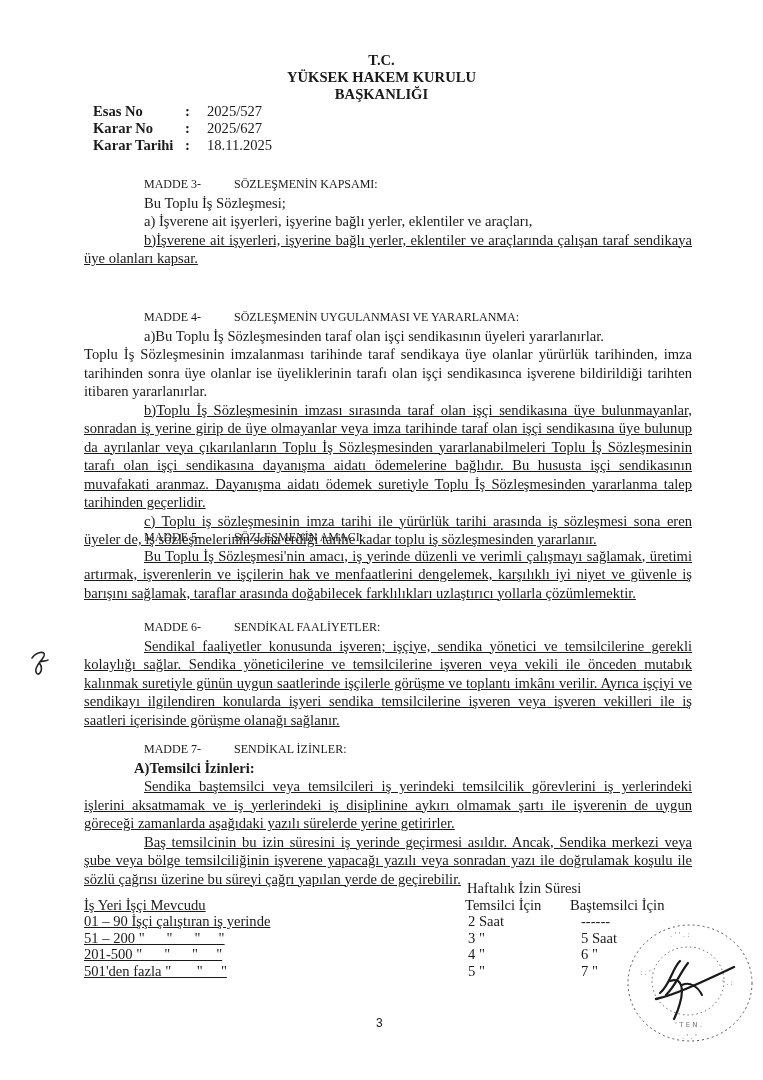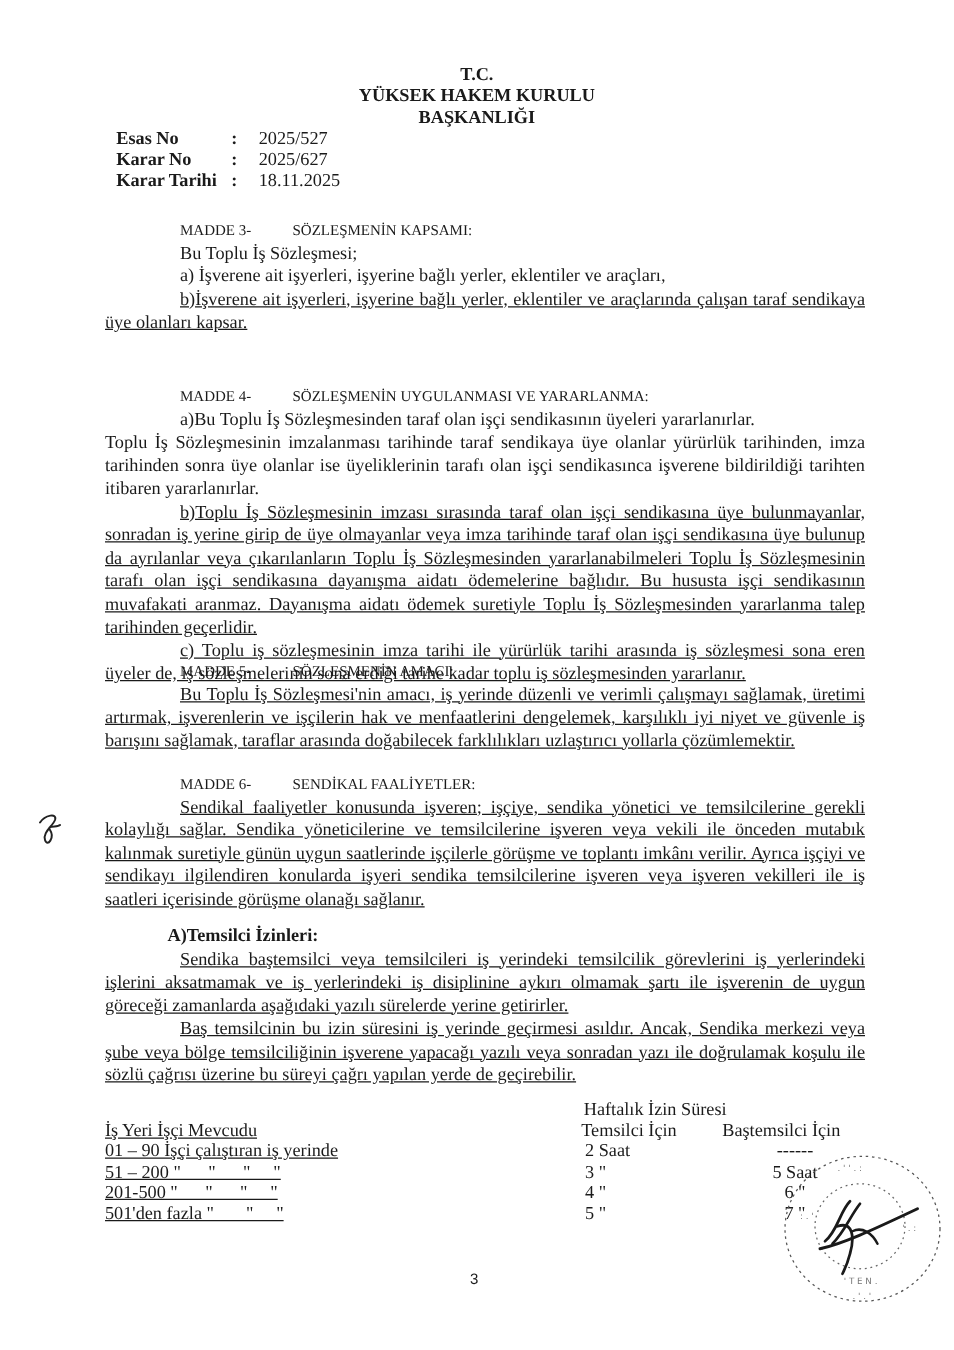--- a/index.html
+++ b/index.html
@@ -18,21 +18,21 @@
   .madde-title { font-weight: normal; padding-left: 60px; font-size: 12px; }
   .madde-title .num { display: inline-block; width: 90px; }
   .p-indent { text-indent: 60px; text-decoration: underline; }
   .p-indent-sm { padding-left: 60px; }
   .p { margin: 0; }
   .subtitle { font-weight: bold; padding-left: 50px; }
   .table { position: absolute; left: 84px; top: 880px; width: 640px; font-size: 14.6px; line-height: 16.5px; }
   .trow { display: flex; }
   .tcol1 { width: 381px; text-decoration: underline; }
   .tcol2 { width: 105px; }
-  .tcol3 { width: 110px; text-align: center; }
+  .tcol3 { width: 110px; }
   .thead-top { padding-left: 383px; }
   .page-num { position: absolute; left: 376px; top: 1014px; font-size: 12px; font-family: "Liberation Sans", sans-serif; }
   .margin-initial { position: absolute; left: 28px; top: 646px; }
   .stamp { position: absolute; left: 610px; top: 915px; }
 </style>
 </head>
 <body>
 
 <div class="page">
 
@@ -87,20 +87,23 @@
   </div>
 
   <div class="section" style="top:618px;">
     <div class="madde-title">
       <span class="num">MADDE 6-</span><span>SENDİKAL FAALİYETLER:</span>
     </div>
     <p class="p p-indent">Sendikal faaliyetler konusunda işveren; işçiye, sendika yönetici ve temsilcilerine gerekli kolaylığı sağlar. Sendika yöneticilerine ve temsilcilerine işveren veya vekili ile önceden mutabık kalınmak suretiyle günün uygun saatlerinde işçilerle görüşme ve toplantı imkânı verilir. Ayrıca işçiyi ve sendikayı ilgilendiren konularda işyeri sendika temsilcilerine işveren veya işveren vekilleri ile iş saatleri içerisinde görüşme olanağı sağlanır.</p>
   </div>
 
   <div class="section" style="top:740px;">
+    <div class="madde-title">
+      <span class="num">MADDE 7-</span><span>SENDİKAL İZİNLER:</span>
+    </div>
     <div class="subtitle">A)Temsilci İzinleri:</div>
     <p class="p p-indent">Sendika baştemsilci veya temsilcileri iş yerindeki temsilcilik görevlerini iş yerlerindeki işlerini aksatmamak ve iş yerlerindeki iş disiplinine aykırı olmamak şartı ile işverenin de uygun göreceği zamanlarda aşağıdaki yazılı sürelerde yerine getirirler.</p>
     <p class="p p-indent">Baş temsilcinin bu izin süresini iş yerinde geçirmesi asıldır. Ancak, Sendika merkezi veya şube veya bölge temsilciliğinin işverene yapacağı yazılı veya sonradan yazı ile doğrulamak koşulu ile sözlü çağrısı üzerine bu süreyi çağrı yapılan yerde de geçirebilir.</p>
   </div>
 
   <div class="table">
     <div class="thead-top">Haftalık İzin Süresi</div>
     <div class="trow">
       <span class="tcol1">İş Yeri İşçi Mevcudu</span>
       <span class="tcol2">Temsilci İçin</span>

